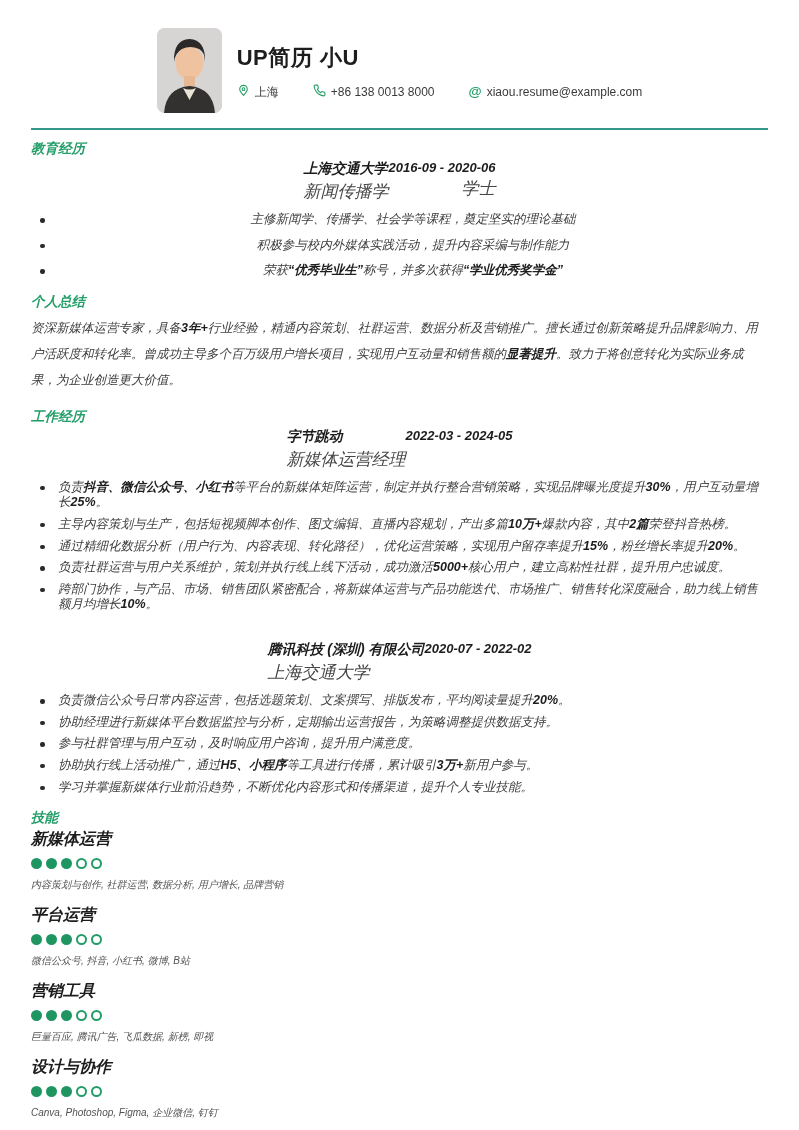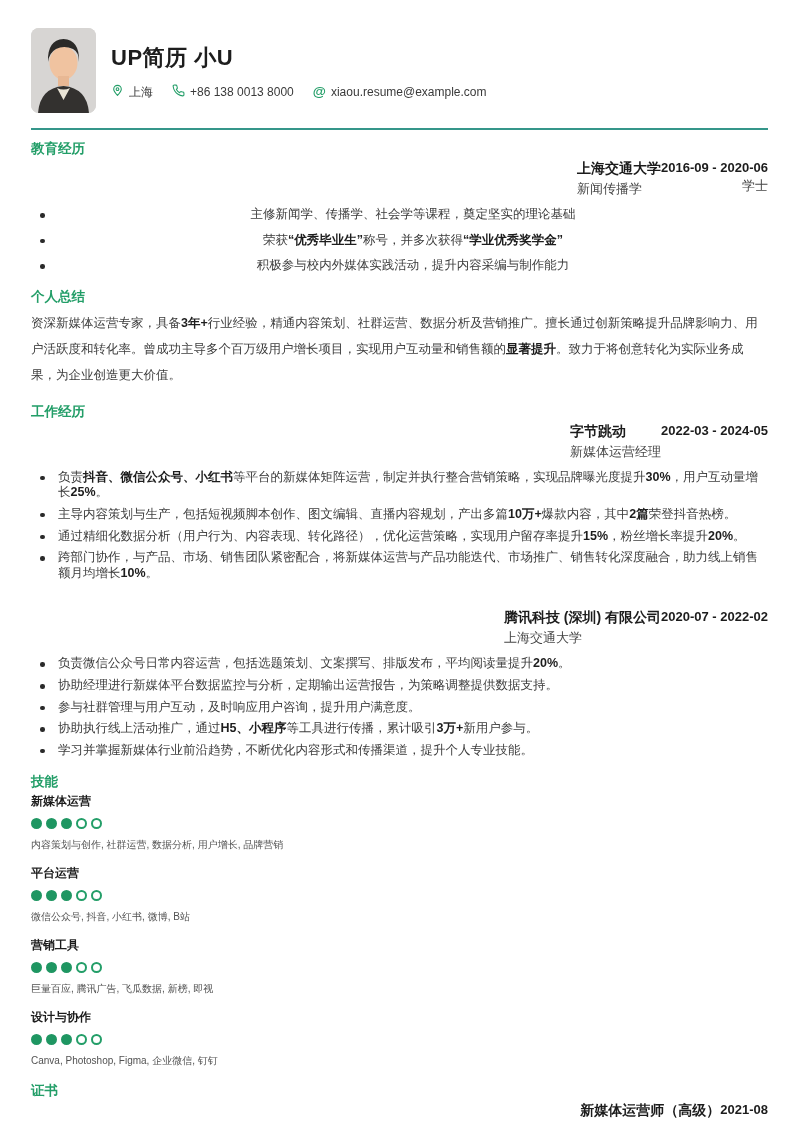--- a/index.html
+++ b/index.html
@@ -5,39 +5,39 @@
   * { margin:0; padding:0; box-sizing:border-box; }
   html,body { background:#ffffff; }
   body {
     width:799px; height:1130px; margin:0 auto;
     font-family:"Liberation Sans","DejaVu Sans",sans-serif;
     color:#3c3c3c; overflow:hidden;
   }
   .page { padding:28px 31px 30px 31px; }
 
   
-  .header { display:flex; align-items:center; gap:15px; }
+  .header { display:flex; align-items:center; gap:15px;justify-content:center; }
   .photo { width:65px; height:85px; border-radius:8px; overflow:hidden; flex:0 0 auto; background:#d7d5d3; }
   .photo svg { display:block; }
   .head-info { padding-top:2px; }
   .name { font-size:22px; font-weight:700; color:#1d1d1d; letter-spacing:.5px; }
-  .contact-row { display:flex; align-items:center; gap:19px; margin-top:11px; font-size:12px; color:#3a3a3a; }
+  .contact-row { display:flex; align-items:center; gap:34px; margin-top:11px; font-size:12px; color:#3a3a3a; }
   .contact { display:inline-flex; align-items:center; gap:5px; }
   .contact svg { flex:0 0 auto; }
   .at-glyph { color:#239e68; font-size:13.5px; font-weight:600; line-height:1; }
 
   .divider { border:none; border-top:2px solid #35968a; margin:15px 0 10px 0; }
 
   
   .sec-title { font-size:13.5px; font-weight:700; color:#239e68; margin-bottom:2px; }
-  section { margin-bottom:14px; }
-
-  .entry-head { display:flex; justify-content:flex-end; align-items:flex-start; }
+  section { margin-bottom:14px;font-style:italic; }
+
+  .entry-head { display:flex; justify-content:center; align-items:flex-start; }
   .entry-title { font-size:14px; font-weight:700; color:#1c1c1c; }
-  .entry-sub { font-size:13px; color:#464646; margin-top:2px; }
+  .entry-sub { font-size:17px; color:#464646; margin-top:2px; }
   .entry-side { text-align:right; }
   .entry-date { font-size:13px; font-weight:700; color:#1c1c1c; }
 
   ul.bullets { list-style:none; margin-top:9px; }
   ul.bullets li {
     position:relative; padding-left:27px; font-size:12.5px;
     line-height:1.25; color:#3c3c3c; margin-bottom:6px;
   }
   ul.bullets li::before {
     content:""; position:absolute; left:9px; top:6px;
@@ -46,21 +46,21 @@
   ul.bullets.edu li { margin-bottom:10px;text-align:center; }
   b { font-weight:700; color:#1d1d1d; }
 
   .summary-text { font-size:12.5px; line-height:2.1; color:#3c3c3c; margin-top:4px; }
 
   .job { margin-top:2px; margin-bottom:28px; }
   .job:last-child { margin-bottom:4px; }
 
   
   .skill { margin-bottom:13px; }
-  .skill-name { font-size:12px; font-weight:700; color:#1c1c1c; }
+  .skill-name { font-size:16px; font-weight:700; color:#1c1c1c; }
   .skill-dots { display:flex; gap:4px; margin:8px 0 9px 0; }
   .dot { width:11px; height:11px; border-radius:50%; border:2px solid #239e68; background:#ffffff; }
   .dot.filled { background:#1f9662; border-color:#1f9662; }
   .skill-detail { font-size:10px; color:#525252; }
 
   
   .cert { margin-bottom:14px; }
 </style>
 </head>
 <body>
@@ -115,22 +115,22 @@
         <div class="entry-title">上海交通大学</div>
         <div class="entry-sub">新闻传播学</div>
       </div>
       <div class="entry-side">
         <div class="entry-date">2016-09 - 2020-06</div>
         <div class="entry-sub">学士</div>
       </div>
     </div>
     <ul class="bullets edu">
       <li>主修新闻学、传播学、社会学等课程，奠定坚实的理论基础</li>
+      <li>积极参与校内外媒体实践活动，提升内容采编与制作能力</li>
       <li>荣获<b>“优秀毕业生”</b>称号，并多次获得<b>“学业优秀奖学金”</b></li>
-      <li>积极参与校内外媒体实践活动，提升内容采编与制作能力</li>
     </ul>
   </section>
 
   <section>
     <div class="sec-title">个人总结</div>
     <p class="summary-text">资深新媒体运营专家，具备<b>3年+</b>行业经验，精通内容策划、社群运营、数据分析及营销推广。擅长通过创新策略提升品牌影响力、用户活跃度和转化率。曾成功主导多个百万级用户增长项目，实现用户互动量和销售额的<b>显著提升</b>。致力于将创意转化为实际业务成果，为企业创造更大价值。</p>
   </section>
 
   <section>
     <div class="sec-title">工作经历</div>
@@ -142,20 +142,21 @@
           <div class="entry-sub">新媒体运营经理</div>
         </div>
         <div class="entry-side">
           <div class="entry-date">2022-03 - 2024-05</div>
         </div>
       </div>
       <ul class="bullets">
         <li>负责<b>抖音、微信公众号、小红书</b>等平台的新媒体矩阵运营，制定并执行整合营销策略，实现品牌曝光度提升<b>30%</b>，用户互动量增长<b>25%</b>。</li>
         <li>主导内容策划与生产，包括短视频脚本创作、图文编辑、直播内容规划，产出多篇<b>10万+</b>爆款内容，其中<b>2篇</b>荣登抖音热榜。</li>
         <li>通过精细化数据分析（用户行为、内容表现、转化路径），优化运营策略，实现用户留存率提升<b>15%</b>，粉丝增长率提升<b>20%</b>。</li>
+        <li>负责社群运营与用户关系维护，策划并执行线上线下活动，成功激活<b>5000+</b>核心用户，建立高粘性社群，提升用户忠诚度。</li>
         <li>跨部门协作，与产品、市场、销售团队紧密配合，将新媒体运营与产品功能迭代、市场推广、销售转化深度融合，助力线上销售额月均增长<b>10%</b>。</li>
       </ul>
     </div>
 
     <div class="job">
       <div class="entry-head">
         <div>
           <div class="entry-title">腾讯科技 (深圳) 有限公司</div>
           <div class="entry-sub">上海交通大学</div>
         </div>

